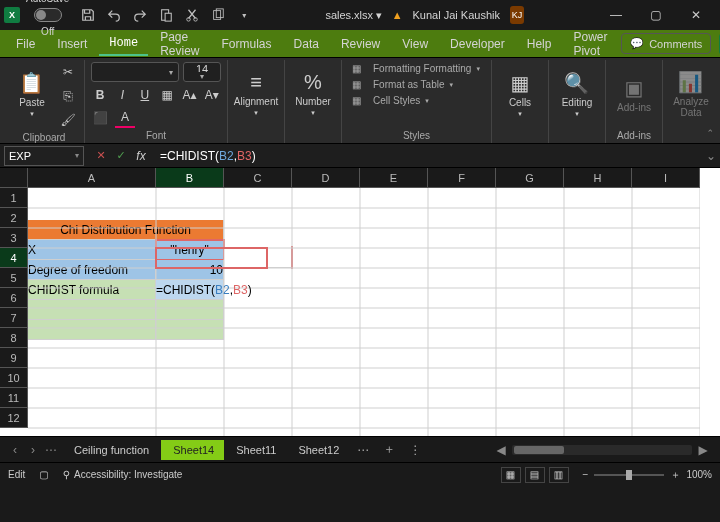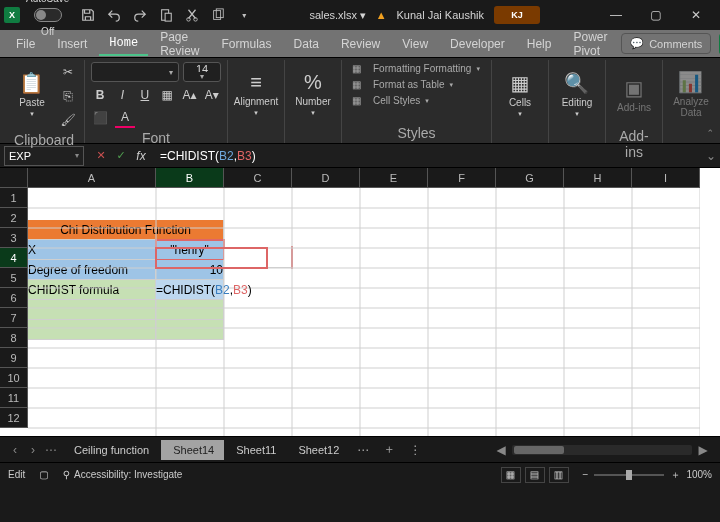--- a/index.html
+++ b/index.html
@@ -10,37 +10,37 @@
 .titlebar .left { display:flex; align-items:center; gap:6px; }
 .titlebar .app-icon { width:16px; height:16px; background:#107c41; color:#fff; display:flex; align-items:center; justify-content:center; font-size:9px; font-weight:bold; border-radius:2px;}
 .qat { display:flex; align-items:center; gap:8px; margin-left:4px;}
 .qat .icon { width:18px; height:18px; display:flex; align-items:center; justify-content:center; color:#bfbfbf;}
 .autosave { display:flex; align-items:center; gap:4px; font-size:10px; color:#d4d4d4;flex-direction:column; }
 .toggle { width:28px; height:14px; border:1px solid #888; border-radius:7px; position:relative; background:#2a2a2a;}
 .toggle::after { content:""; width:10px; height:10px; background:#888; border-radius:50%; position:absolute; left:1px; top:1px;}
 .titlebar .center { flex:1; display:flex; align-items:center; justify-content:center; gap:10px; font-size:11px;}
 .titlebar .center .warn { display:flex; align-items:center; gap:4px; color:#d4d4d4;}
 .titlebar .center .warn .tri { color:#f0a020;}
-.badge { width:46px; height:18px; background:#7a3a00; color:#fff; border-radius:3px; display:flex; align-items:center; justify-content:center; font-size:9px; font-weight:bold;}
+.badge { width:14px; height:18px; background:#7a3a00; color:#fff; border-radius:3px; display:flex; align-items:center; justify-content:center; font-size:9px; font-weight:normal;}
 .winctrl { display:flex; }
 .winctrl div { width:40px; height:30px; display:flex; align-items:center; justify-content:center; color:#ccc;}
 
 
-.ribbon-tabs { height:28px; background:#737373; display:flex; align-items:center; padding:0 6px; gap:2px; border-bottom:1px solid #000;}
+.ribbon-tabs { height:28px; background:#4d7c0f; display:flex; align-items:center; padding:0 6px; gap:2px; border-bottom:1px solid #000;}
 .ribbon-tabs .tab { padding:4px 10px; font-size:12px; color:#d4d4d4; cursor:pointer;}
 .ribbon-tabs .tab.active { border-bottom:2px solid #4cc38a; color:#fff;font-family:Liberation Mono, monospace;}
 .ribbon-tabs .spacer { flex:1;}
 .comments-btn { display:flex; align-items:center; gap:5px; border:1px solid #555; border-radius:4px; padding:3px 8px; font-size:11px;}
 .share-btn { width:26px; height:22px; background:#107c41; border-radius:4px; margin-left:6px; display:flex; align-items:center; justify-content:center;}
 
 
 .ribbon { height:86px; background:#2b2b2b; display:flex; padding:2px 4px 0; border-bottom:1px solid #000;}
 .group { display:flex; flex-direction:column; border-right:1px solid #444; padding:2px 6px 0; }
 .group .controls { flex:1; display:flex; align-items:flex-start; gap:4px;}
-.group .label { text-align:center; font-size:14px; color:#aaa; padding:2px 0;}
+.group .label { text-align:center; font-size:10px; color:#aaa; padding:2px 0;}
 .bigbtn { display:flex; flex-direction:column; align-items:center; justify-content:center; width:44px; height:64px; color:#ccc; font-size:10px; gap:2px;}
 .bigbtn .ic { font-size:20px;}
 .smallrow { display:flex; gap:4px; align-items:center; }
 .fontblock { display:flex; flex-direction:column; gap:3px; width:130px;}
 .combo { display:flex; border:1px solid #555; border-radius:3px; height:20px; align-items:center; background:#202020;}
 .combo .txt { flex:1; padding:0 4px; font-size:11px; white-space:nowrap; overflow:hidden;}
 .combo .dd { width:14px; text-align:center; font-size:8px; color:#aaa;}
 .iconbtn { width:20px; height:20px; display:flex; align-items:center; justify-content:center; color:#ccc; font-size:12px;}
 .stylesblock { display:flex; flex-direction:column; gap:3px; font-size:10px;}
 .stylesblock .row { display:flex; align-items:center; gap:5px; color:#aaa; padding:1px 4px;}
@@ -82,21 +82,21 @@
 .cursor { display:inline-block; width:1px; height:14px; background:#000; vertical-align:middle;}
 .selB4 { border:2px solid #d66; position:absolute; }
 .formula-overflow { position:absolute; background:#fff; height:20px; border-right:1px solid #cfcfcf; border-bottom:1px solid #cfcfcf;}
 .formula-overflow::after { content:""; position:absolute; right:-2px; top:-2px; bottom:-2px; width:2px; border-right:2px solid #d66;}
 
 
 .sheetbar { height:26px; background:#1a1a1a; border-top:1px solid #000; display:flex; align-items:center; padding:0 4px; gap:2px;}
 .sheetnav { display:flex; gap:4px; color:#888; padding:0 4px;}
 .sheetnav div { width:14px; text-align:center;}
 .sheettab { padding:4px 10px; font-size:11px; color:#ccc; border-radius:0; }
-.sheettab.active { background:#a3a3a3; color:#222;padding-left:12px; }
+.sheettab.active { background:#84cc16; color:#222;padding-left:12px; }
 .addsheet { color:#aaa; padding:0 6px;}
 .sheetbar .hscroll { flex:1; display:flex; align-items:center; justify-content:flex-end; gap:4px; padding:0 6px;}
 .scrbtn { width:14px; height:14px; color:#888; display:flex; align-items:center; justify-content:center;}
 .scrtrack { flex:1; height:10px; background:#2a2a2a; border-radius:2px; position:relative; max-width:180px;}
 .scrthumb { position:absolute; left:2px; width:50px; height:8px; top:1px; background:#666; border-radius:2px;}
 
 
 .statusbar { height:24px; background:#1a1a1a; border-top:1px solid #000; display:flex; align-items:center; padding:0 8px; gap:14px; font-size:10px; color:#ccc;}
 .statusbar .acc { display:flex; align-items:center; gap:4px;}
 .statusbar .spacer { flex:1;}

